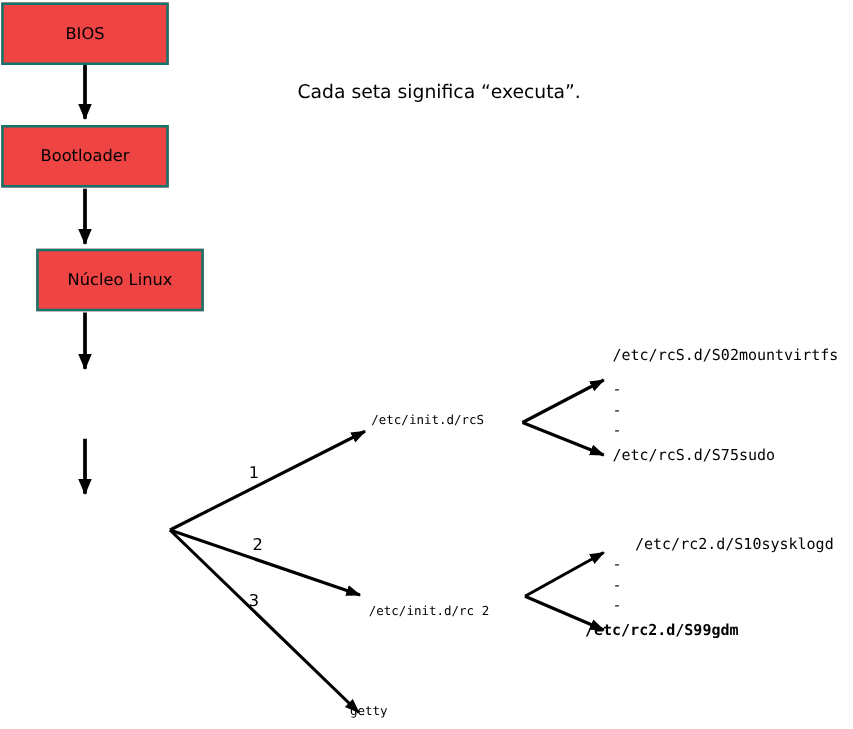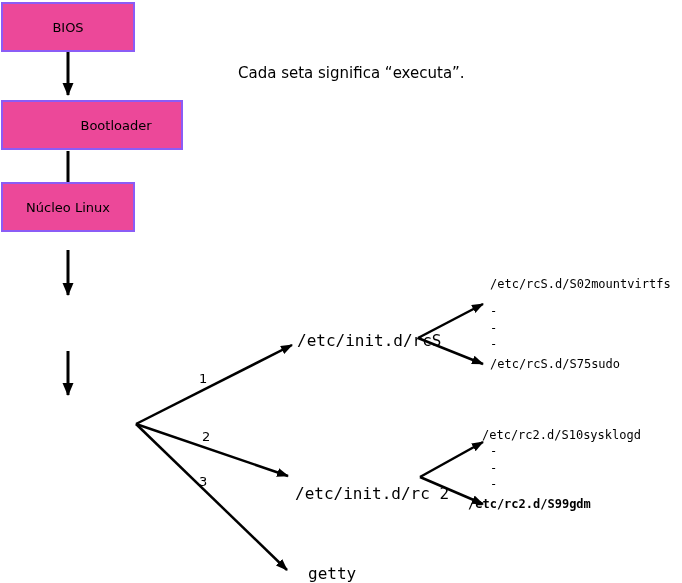--- a/index.html
+++ b/index.html
@@ -19,42 +19,42 @@
   .layer {
     position: absolute;
     left: 0;
     top: 0;
   }
   .node {
     position: absolute;
     left: 1px;
     width: 130px;
     height: 46px;
-    border: 2px solid #8b5cf6;
-    background: #ec4899;
+    border: 2px solid #0f766e;
+    background: #ef4444;
     display: flex;
     align-items: center;
     justify-content: center;
     font-size: 13px;
     line-height: 1;
   }
   .note {
     position: absolute;
     left: 238px;
     top: 64px;
     font-size: 15px;
   }
   .num {
     position: absolute;
     font-size: 13px;
   }
   .mono {
     position: absolute;
     font-family: "DejaVu Sans Mono", monospace;
-    font-size: 16px;
+    font-size: 10px;
     white-space: pre;
   }
   .mono-sm {
     position: absolute;
     font-family: "DejaVu Sans Mono", monospace;
     font-size: 12px;
     white-space: pre;
   }
   .dots {
     position: absolute;
@@ -91,42 +91,42 @@
     <line x1="418" y1="338" x2="483" y2="304" stroke="#000000" stroke-width="2.5" marker-end="url(#arrowD)"></line>
     <line x1="418" y1="338" x2="483" y2="364" stroke="#000000" stroke-width="2.5" marker-end="url(#arrowD)"></line>
 
     <line x1="420" y1="477" x2="483" y2="442" stroke="#000000" stroke-width="2.5" marker-end="url(#arrowD)"></line>
     <line x1="420" y1="477" x2="483" y2="504" stroke="#000000" stroke-width="2.5" marker-end="url(#arrowD)"></line>
   </svg>
 
   <div class="node" style="top:2px;">
     <span>BIOS</span>
   </div>
-  <div class="node" style="top:100px;padding-left:48px;">
+  <div class="node" style="top:100px;">
     <span>Bootloader</span>
   </div>
-  <div class="node" style="top:182px;">
+  <div class="node" style="top:199px;margin-left:28px;">
     <span>Núcleo Linux</span>
   </div>
 
   <div class="note">Cada seta significa “executa”.</div>
 
   <div class="num" style="left:199px;top:371px;">1</div>
   <div class="num" style="left:202px;top:429px;">2</div>
   <div class="num" style="left:199px;top:474px;">3</div>
 
   <div class="mono" style="left:297px;top:331px;">/etc/init.d/rcS</div>
   <div class="mono-sm" style="left:490px;top:277px;">/etc/rcS.d/S02mountvirtfs</div>
   <div class="dots" style="left:490px;top:303px;">-
 -
 -</div>
   <div class="mono-sm" style="left:490px;top:357px;">/etc/rcS.d/S75sudo</div>
 
   <div class="mono" style="left:295px;top:484px;">/etc/init.d/rc 2</div>
-  <div class="mono-sm" style="left:482px;top:428px;">/etc/rc2.d/S10sysklogd</div>
+  <div class="mono-sm" style="left:508px;top:428px;">/etc/rc2.d/S10sysklogd</div>
   <div class="dots" style="left:490px;top:443px;">-
 -
 -</div>
   <div class="mono-sm" style="left:468px;top:497px;font-weight:bold;">/etc/rc2.d/S99gdm</div>
 
-  <div class="mono" style="left:308px;top:564px;">getty</div>
+  <div class="mono" style="left:280px;top:564px;">getty</div>
 
 </div>
 
 </body></html>

